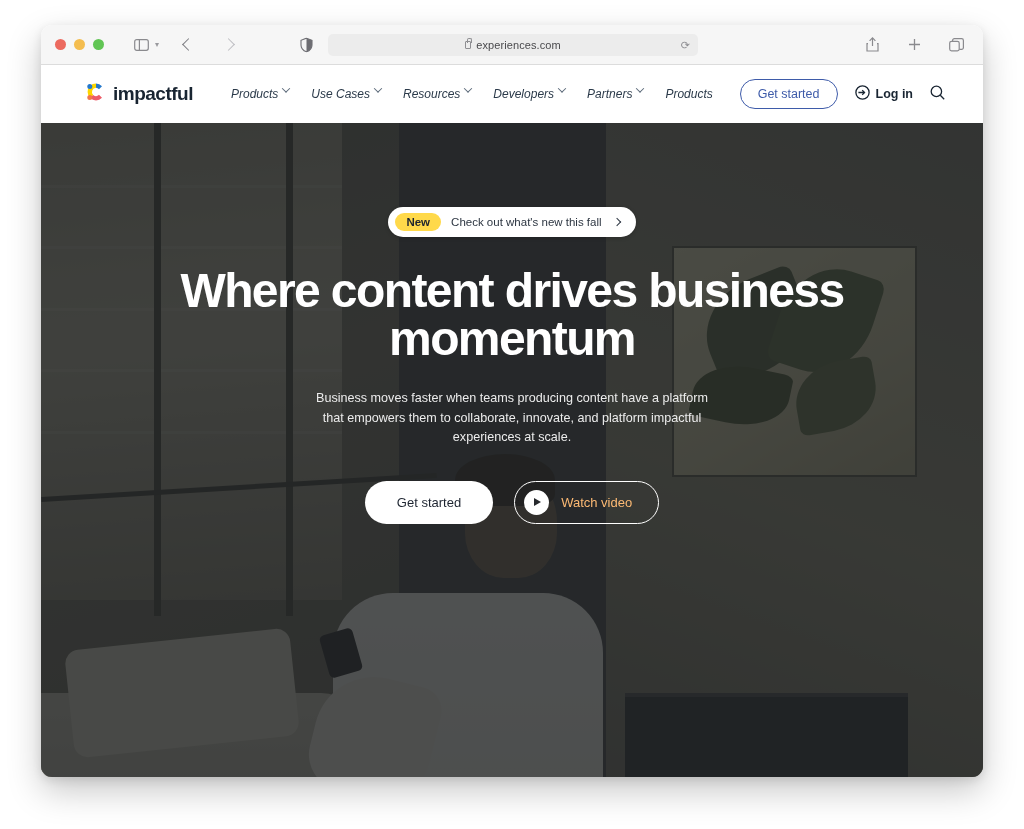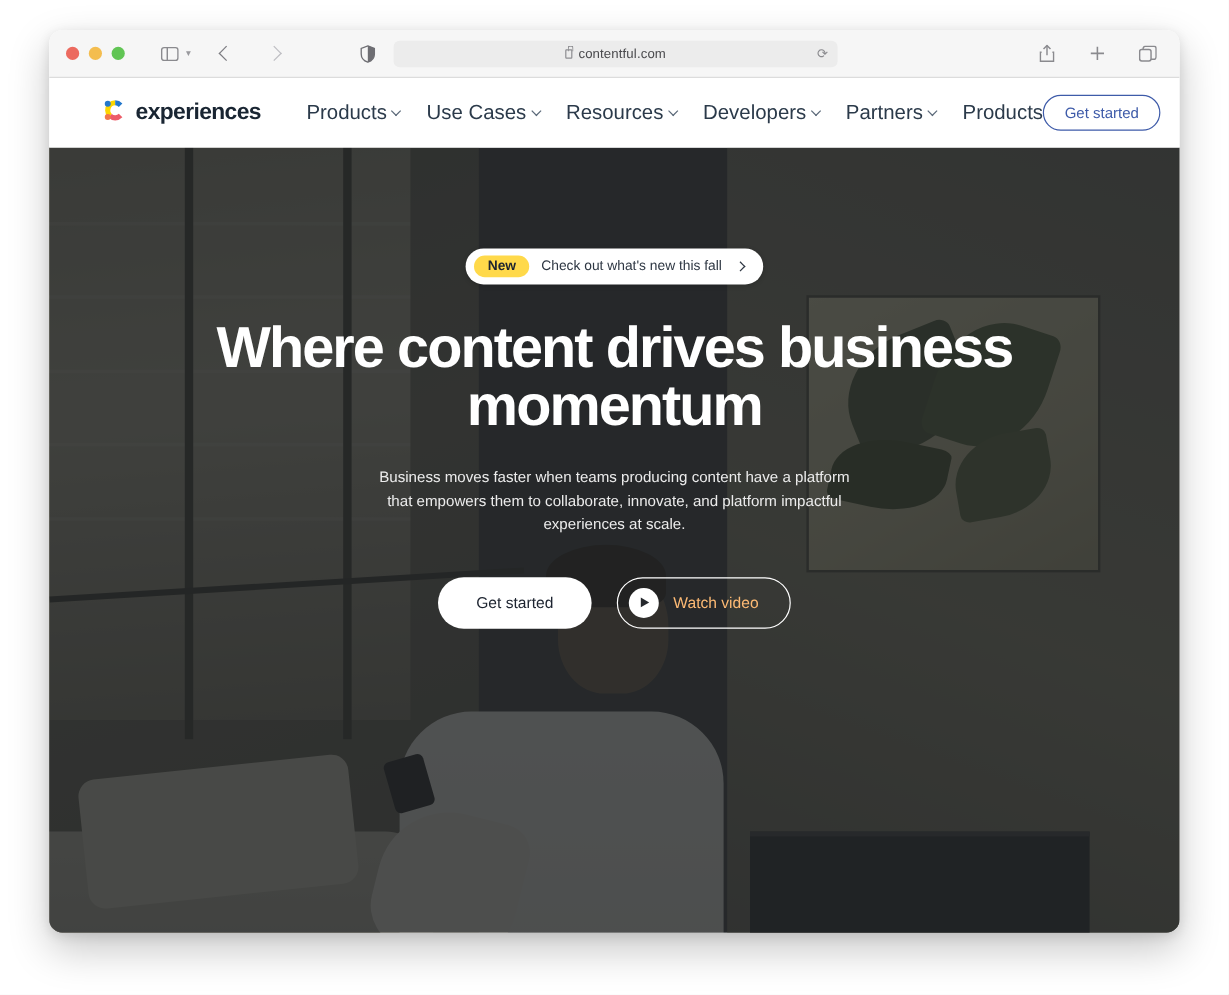--- a/index.html
+++ b/index.html
@@ -107,23 +107,24 @@
     position: relative;
     z-index: 5;
   }
   .logo { display: flex; align-items: center; gap: 6px; }
   .logo-text {
     font-size: 19px; font-weight: 700; color: #192532;
     letter-spacing: -0.5px;
   }
   .nav { display: flex; align-items: center; gap: 22px; margin-left: 38px; }
   .nav-item {
-    display: flex; align-items: center; gap: 5px;
-    font-size: 17px; color: #2b3a4a;
+    display: flex; align-items: flex-start; gap: 5px;
+    font-size: 12px; color: #2b3a4a;
     white-space: nowrap;
+    font-style: italic;
   }
   .nav-chev {
     width: 6px; height: 6px;
     border-bottom: 1.4px solid #5a6878;
     border-right: 1.4px solid #5a6878;
     transform: rotate(45deg) translate(-1px,-1px);
   }
   .header-right {
     margin-left: auto;
     display: flex; align-items: center; gap: 17px;
@@ -368,21 +369,21 @@
 
       <div class="shield-wrap">
         <svg width="13" height="15" viewBox="0 0 13 15">
           <path d="M6.5 0.7 L12 2.8 V7.4 C12 10.8 9.5 13.2 6.5 14.3 C3.5 13.2 1 10.8 1 7.4 V2.8 Z" fill="none" stroke="#6e6e73" stroke-width="1.1"></path>
           <path d="M6.5 0.7 L12 2.8 V7.4 C12 10.8 9.5 13.2 6.5 14.3 Z" fill="#6e6e73"></path>
         </svg>
       </div>
 
       <div class="urlbar">
         <span class="lock"></span>
-        <span class="url-text">contentful.com</span>
+        <span class="url-text">experiences.com</span>
         <span class="reload">⟳</span>
       </div>
 
       <div class="tb-right">
         <span class="tb-btn">
           <svg width="13" height="15" viewBox="0 0 13 15" fill="none" stroke="currentColor" stroke-width="1.2">
             <path d="M6.5 1 V9"></path>
             <path d="M3.6 3.8 L6.5 0.9 L9.4 3.8"></path>
             <path d="M2 6.6 H1 V14 H12 V6.6 H11"></path>
           </svg>
@@ -406,21 +407,21 @@
       <div class="logo">
         <span>
           <svg width="22" height="22" viewBox="0 0 22 22">
             <path d="M11 2.6 A8.4 8.4 0 0 0 2.6 11 A8.4 8.4 0 0 0 5.2 17 L8.2 14 A4.2 4.2 0 0 1 11 6.8 Z" fill="#fcd600"></path>
             <path d="M11 2.6 A8.4 8.4 0 0 1 17 5.2 L14 8.2 A4.2 4.2 0 0 0 11 6.8 Z" fill="#2478cc"></path>
             <path d="M5.2 17 A8.4 8.4 0 0 0 11 19.4 A8.4 8.4 0 0 0 17 16.8 L14 13.8 A4.2 4.2 0 0 1 8.2 14 Z" fill="#ed5c68"></path>
             <circle cx="4.8" cy="5.4" r="2.5" fill="#2478cc"></circle>
             <circle cx="4.8" cy="16.6" r="2.5" fill="#f27649"></circle>
           </svg>
         </span>
-        <span class="logo-text">experiences</span>
+        <span class="logo-text">impactful</span>
       </div>
 
       <div class="nav">
         <div class="nav-item">
           <span>Products</span>
           <i class="nav-chev"></i>
         </div>
         <div class="nav-item">
           <span>Use Cases</span>
           <i class="nav-chev"></i>

